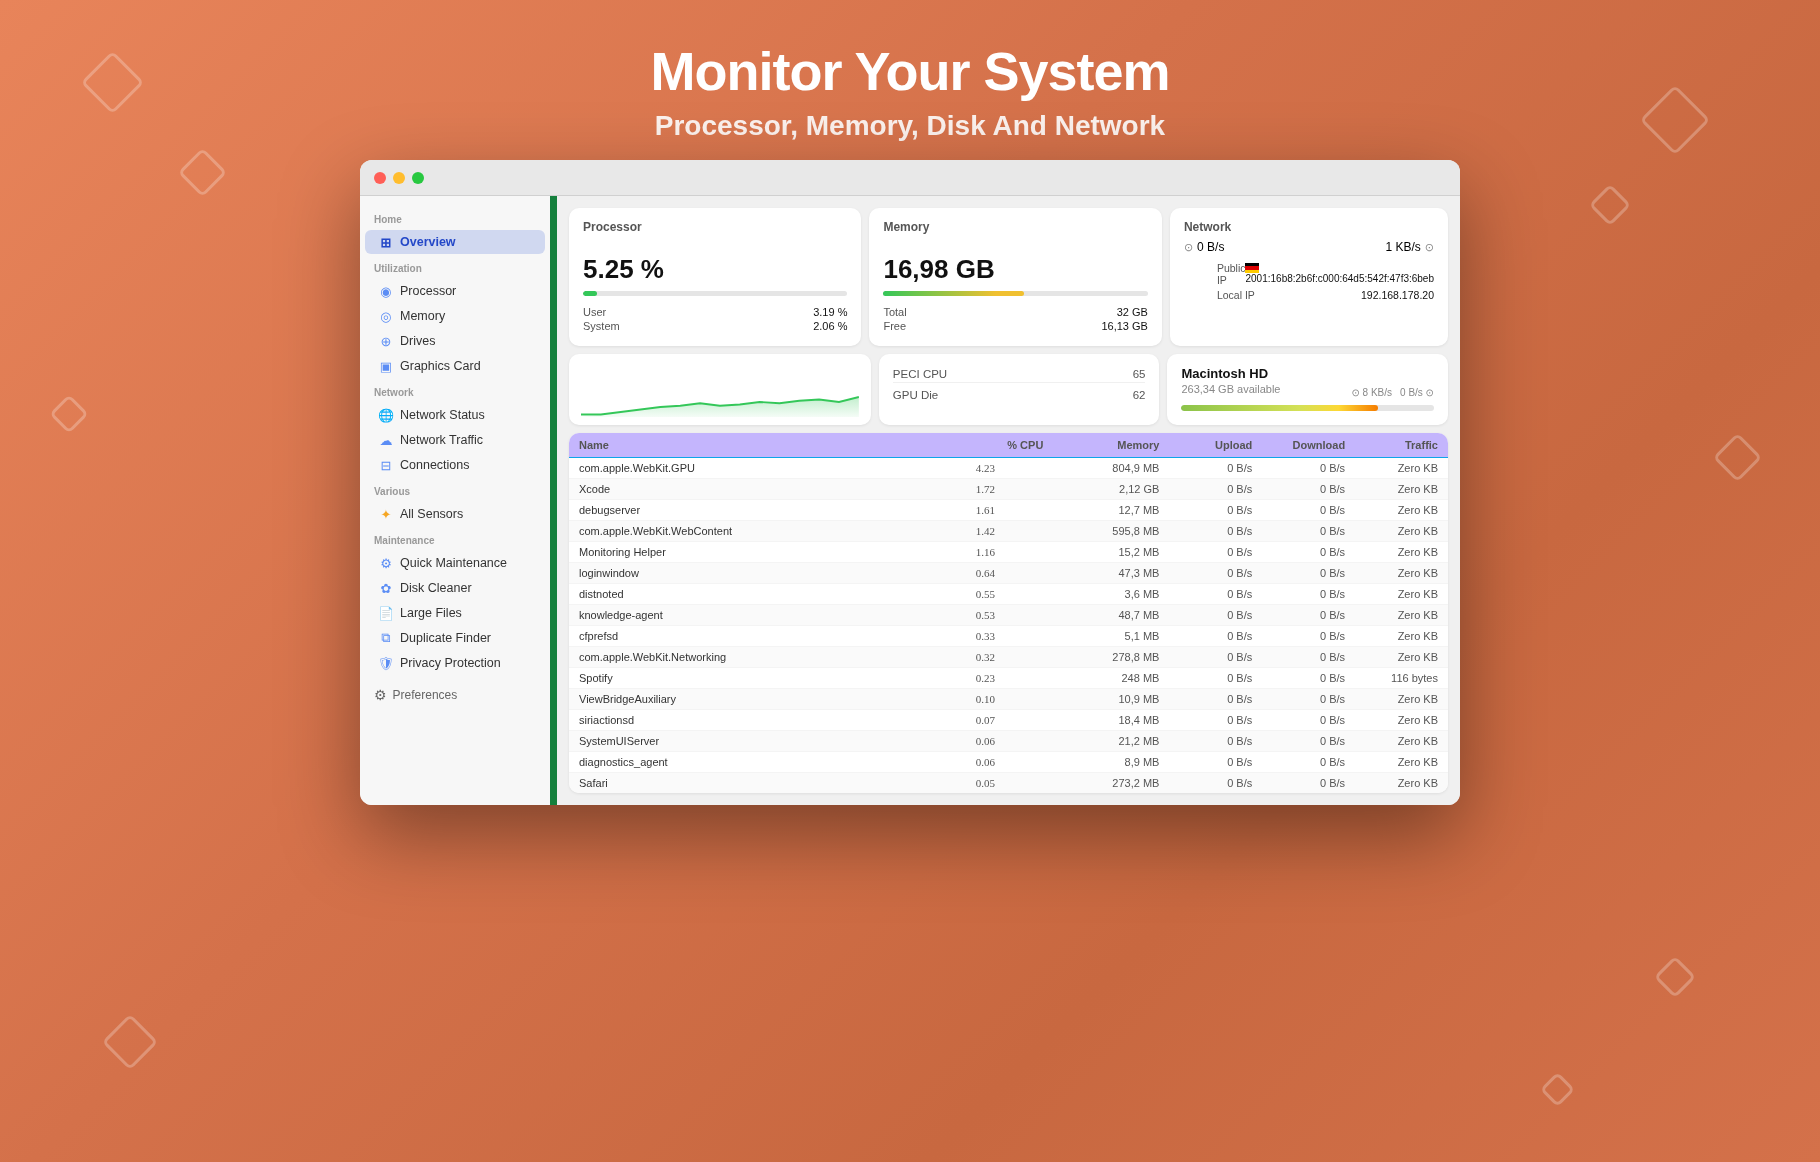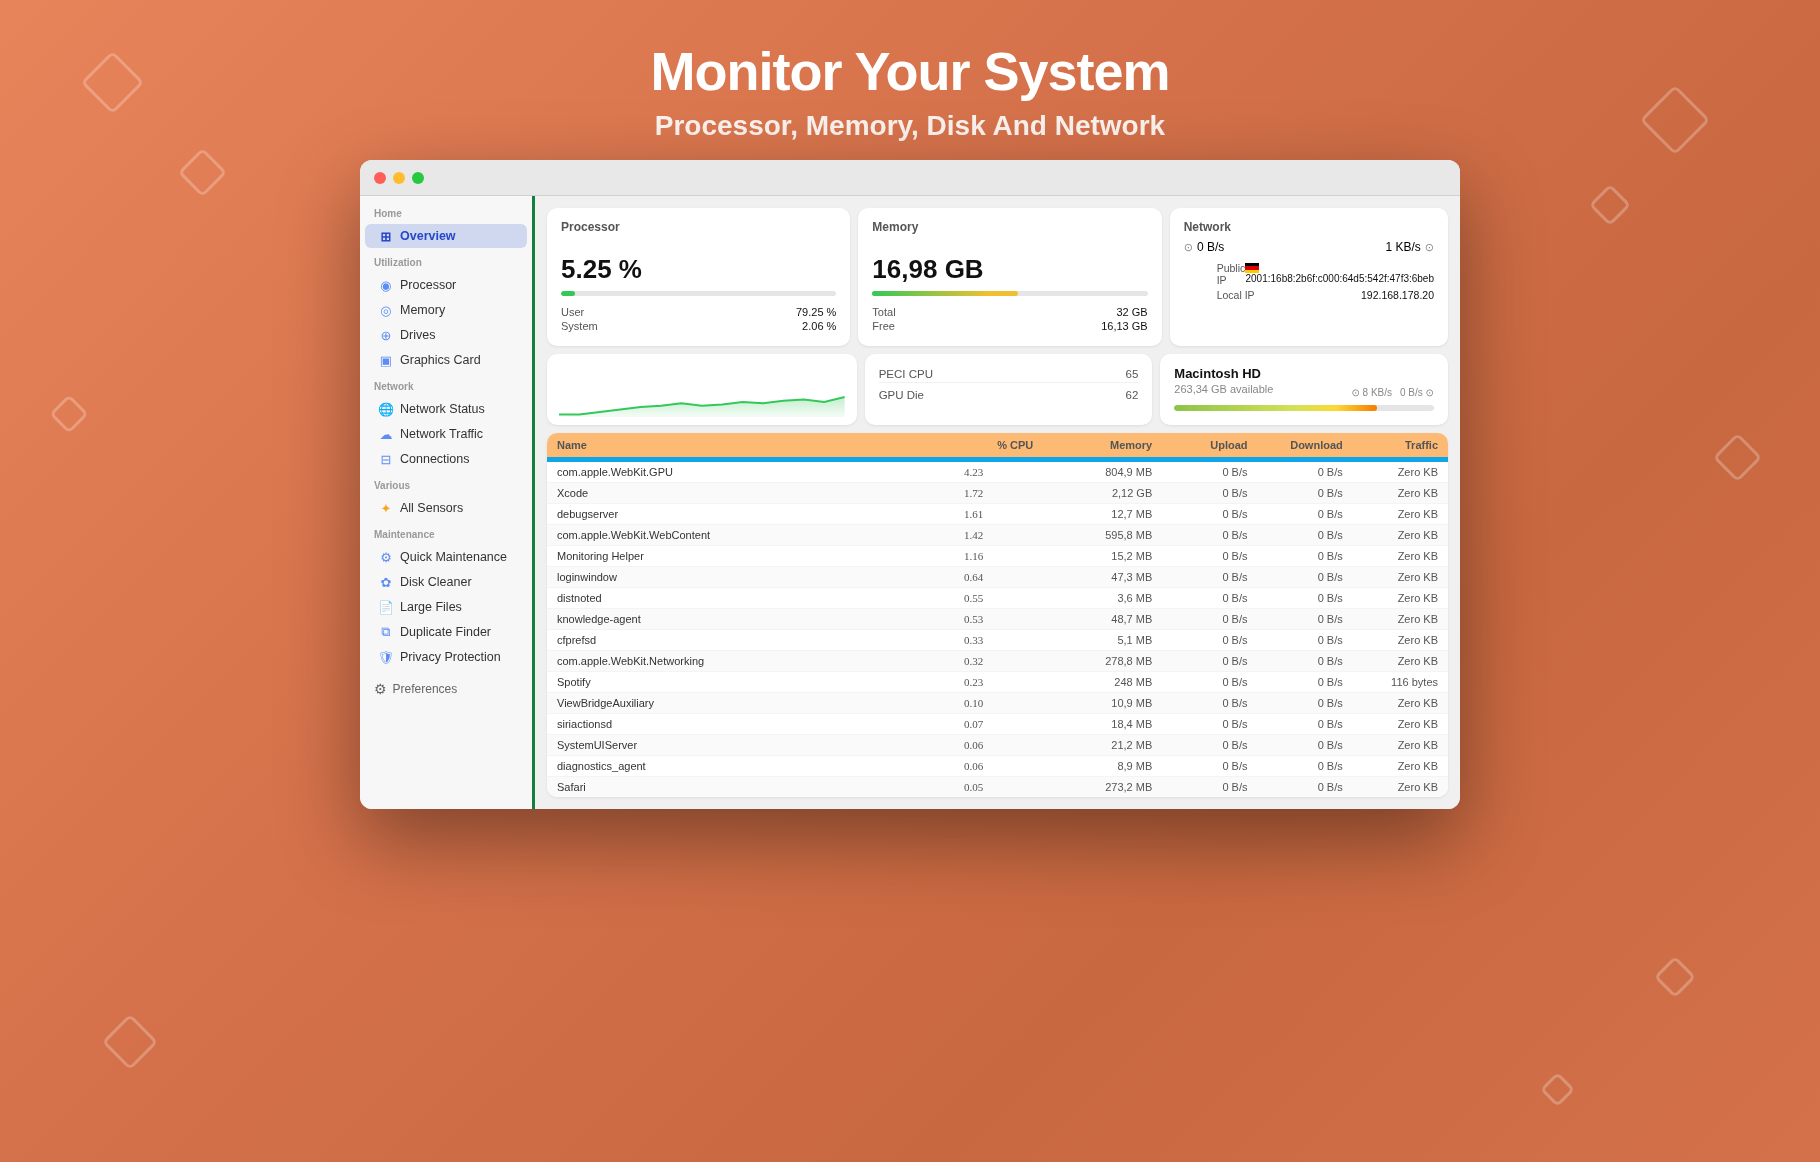--- a/index.html
+++ b/index.html
@@ -76,24 +76,24 @@
     .tl-green { background: #28c840; }
 
     .window-body {
       display: flex;
       flex: 1;
       min-height: 0;
     }
 
     
     .sidebar {
-      width: 175px;
+      width: 197px;
       background: #f7f7f7;
-      border-right: 3px solid #15803d;
-      padding: 4px 0;
+      border-right: 7px solid #15803d;
+      padding: 10px 0;
       flex-shrink: 0;
       overflow-y: auto;
     }
     .sidebar-section-label {
       font-size: 10px;
       font-weight: 600;
       color: #999;
       padding: 8px 14px 4px;
       text-transform: none;
       letter-spacing: 0;
@@ -267,22 +267,22 @@
 
     
     .table-card {
       background: white;
       border-radius: 10px;
       box-shadow: 0 1px 3px rgba(0,0,0,0.08);
       overflow: hidden;
     }
     .table-header {
       display: flex;
-      background: #fdba74;
-      border-bottom: 5px solid #0ea5e9;
+      background: #c4b5fd;
+      border-bottom: 1px solid #0ea5e9;
       padding: 6px 10px;
     }
     .th {
       font-size: 11px;
       font-weight: 600;
       color: #555;
     }
     .col-name { flex: 3; }
     .col-cpu { flex: 1; text-align: right; }
     .col-mem { flex: 1; text-align: right; }
@@ -443,21 +443,21 @@
       <div class="top-row">
 
         <div class="card card-processor">
           <div class="card-title">Processor</div>
           <div class="big-value">5.25 %</div>
           <div class="progress-bar-container">
             <div class="progress-bar-fill fill-green" style="width:5.25%;"></div>
           </div>
           <div class="stat-row">
             <span>User</span>
-            <span>79.25 %</span>
+            <span>3.19 %</span>
           </div>
           <div class="stat-row">
             <span>System</span>
             <span>2.06 %</span>
           </div>
         </div>
 
         <div class="card card-memory">
           <div class="card-title">Memory</div>
           <div class="big-value">16,98 GB</div>

